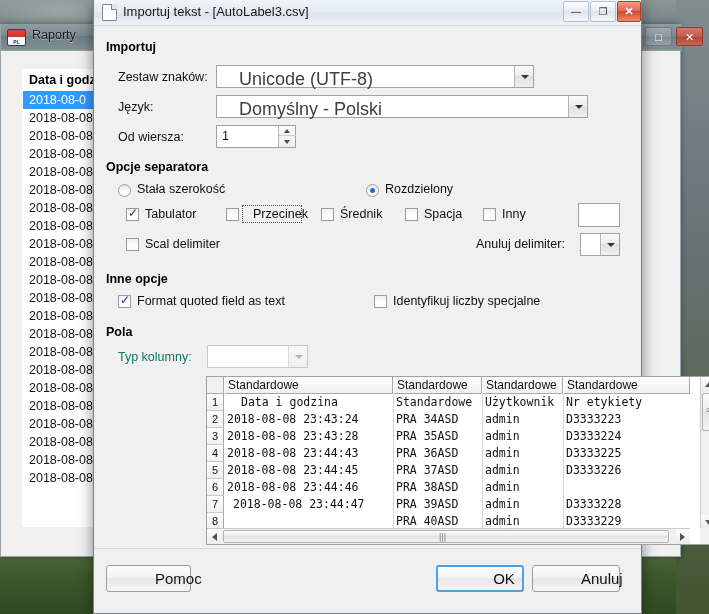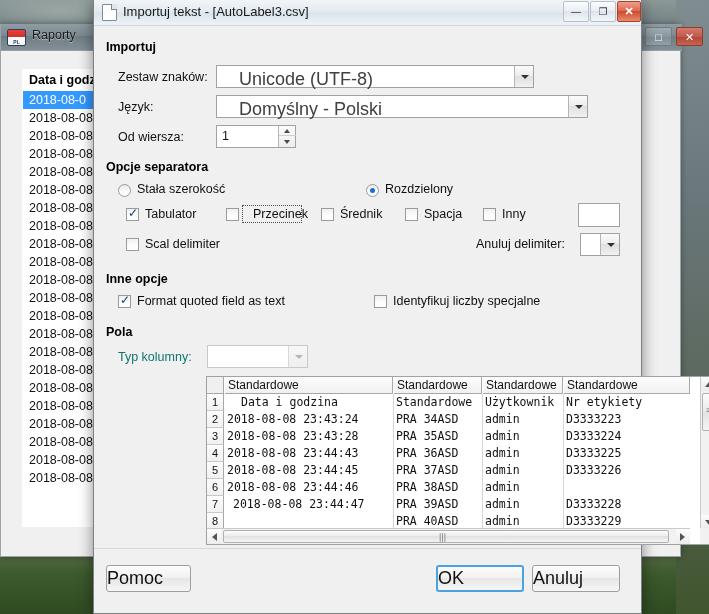--- a/index.html
+++ b/index.html
@@ -319,22 +319,22 @@
   #pv-corner-sq {
     position: absolute; right: 0; bottom: 0; width: 16px; height: 16px;
     background: #f1f1f1;
   }
 
   
   .btn {
     position: absolute; height: 27px;
     background: linear-gradient(180deg,#fdfdfd 0%,#f1f1f1 47%,#e6e6e6 50%,#f6f6f6 100%);
     border: 1px solid #9a9fa5; border-radius: 3px;
-    font-size: 18px; color: #111;
-    line-height: 25px;
+    font-size: 15px; color: #111;
+    text-align: center; line-height: 25px; padding-left: 48px;
   }
   .btn.default {
     border: 2px solid #4aa3e0;
     line-height: 23px;
   }
   #dlg-sep {
     position: absolute; left: 0; top: 548px; width: 547px; height: 1px;
     background: #d9d9d9;
   }
 </style>

